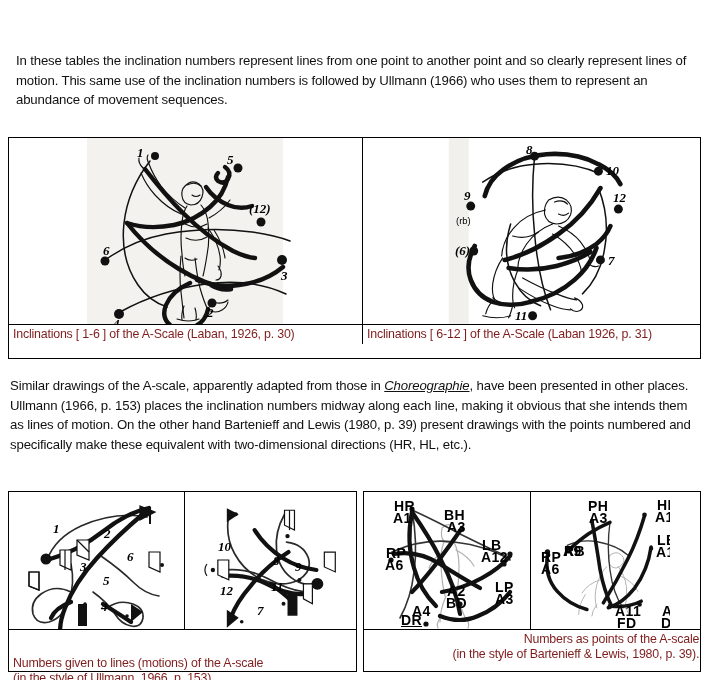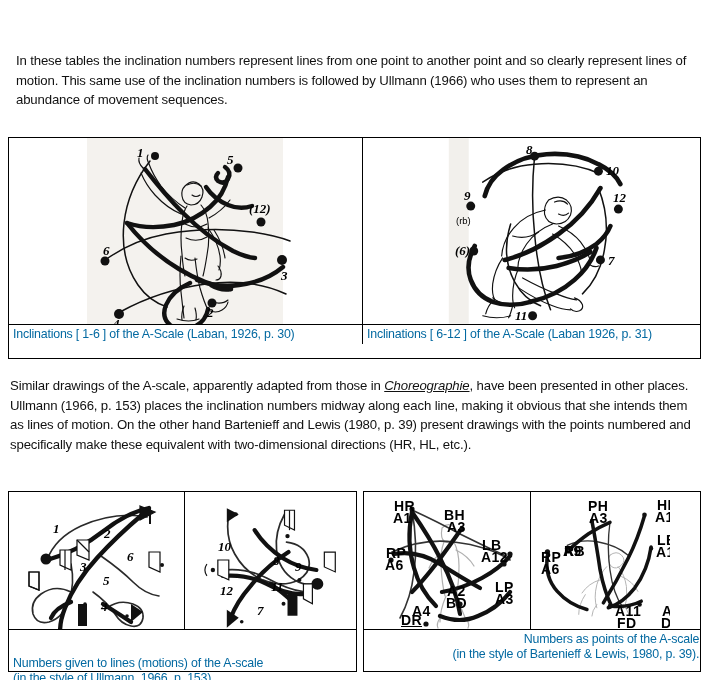--- a/index.html
+++ b/index.html
@@ -57,21 +57,21 @@
   }
   .fig-cell + .fig-cell { border-left: 1.4px solid #000; }
   .cap-row { border-top: 1.4px solid #000; display: flex; flex-direction: row; }
   .cap-cell {
     box-sizing: border-box;
     padding: 2px 0 2px 4px;
     font-size: 12.4px;
     line-height: 15px;
     letter-spacing: -0.2px;
     white-space: pre-line;
-    color: #0369a1;
+    color: #7f1d1d;
   }
   .cap-cell + .cap-cell { border-left: 1.4px solid #000; }
 
   
   #table-top { left: 8px; top: 137px; width: 693px; height: 222px; }
   #table-top .fig-cell { width: 353px; height: 186px; }
   #table-top .fig-cell.second { width: 336.2px; }
   #table-top .cap-cell { width: 353px; }
   #table-top .cap-cell.second { width: 336.2px; }
 

